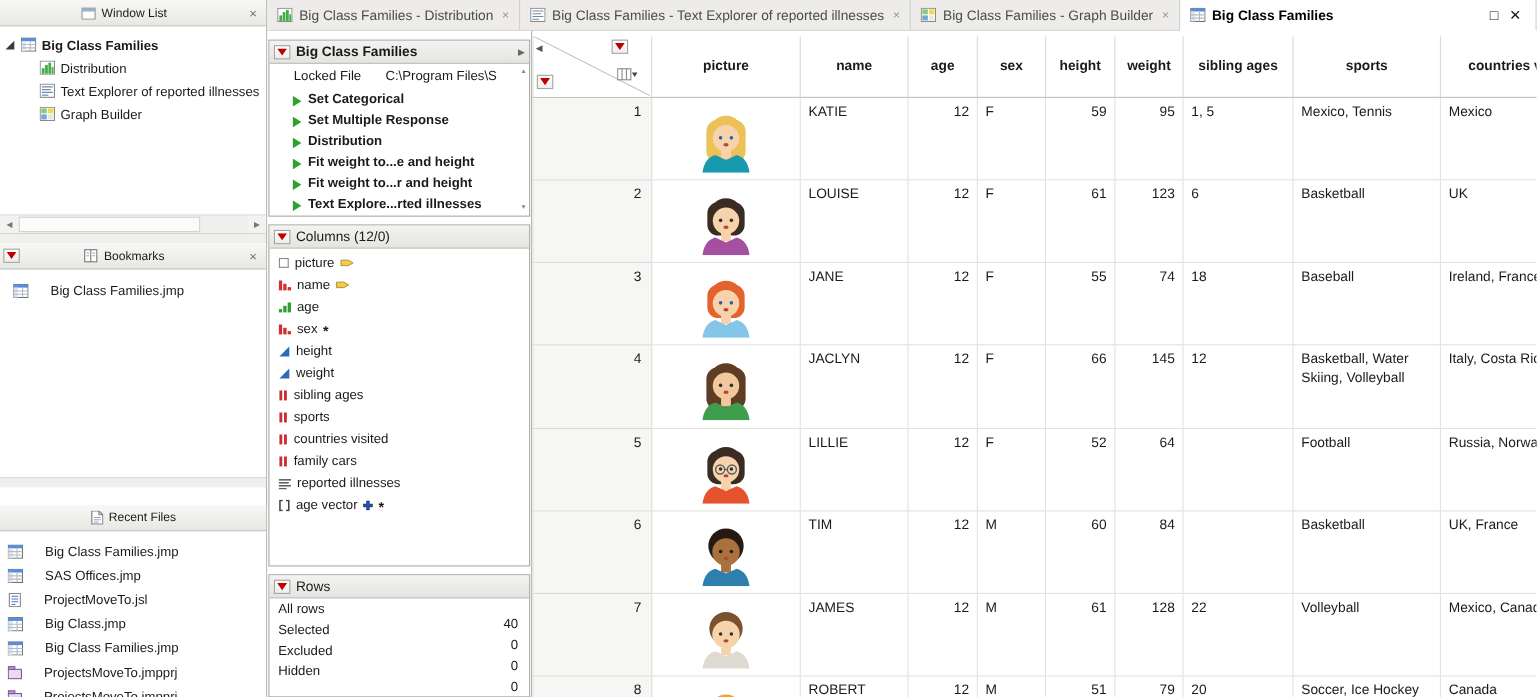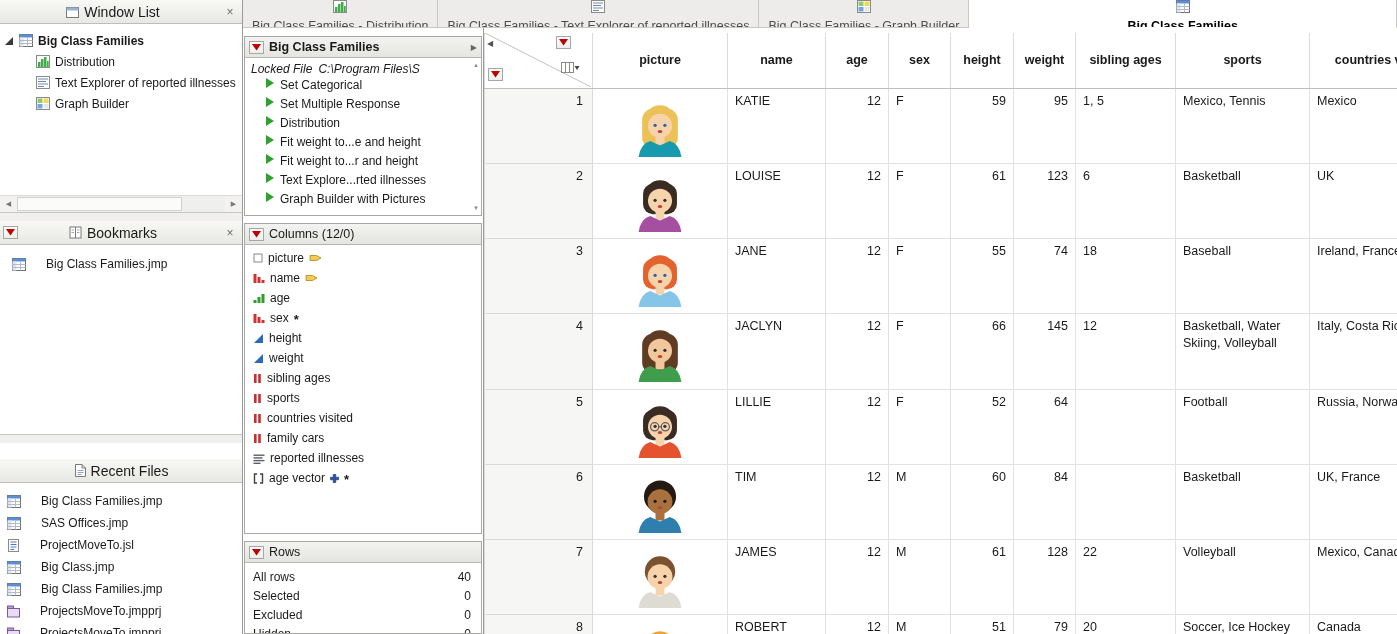--- a/index.html
+++ b/index.html
@@ -1,30 +1,30 @@
 <!DOCTYPE html>
 <html><head>
 <meta charset="utf-8">
 <style>
   *{box-sizing:border-box;margin:0;padding:0;}
   html,body{width:1397px;height:634px;overflow:hidden;background:#fff;
     font-family:"Liberation Sans",sans-serif;font-size:12px;color:#1a1a1a;}
   .app{display:flex;width:1397px;height:634px;}
   .bold{font-weight:bold;}
-  .ital{font-style:italic;}
+  .ital{margin-left:16px;}
   .icon{display:inline-flex;align-items:center;justify-content:center;flex:none;line-height:0;}
 
   
   .left-col{width:243px;min-width:243px;background:#fff;border-right:1px solid #9a9a98;
     display:flex;flex-direction:column;}
   .panel{display:flex;flex-direction:column;overflow:hidden;background:#fff;border-bottom:1px solid #c6c6c2;}
   .splitter{height:8px;background:#f0efed;flex:none;}
   .phead{height:24px;flex:none;background:linear-gradient(#f8f8f6,#e7e7e3);
     border-bottom:1px solid #bdbdb9;display:flex;align-items:center;padding:0 4px;position:relative;}
-  .ph-center{flex:1;display:flex;justify-content:center;align-items:center;gap:5px;font-size:14px;overflow:hidden;white-space:nowrap;}
+  .ph-center{flex:1;display:flex;justify-content:center;align-items:center;gap:5px;font-size:11px;overflow:hidden;white-space:nowrap;}
   .xbtn{width:16px;text-align:center;color:#6e6e6c;font-size:12px;cursor:default;flex:none;}
   .rtri{width:15px;height:13px;border:1px solid #a6a6a2;background:linear-gradient(#ffffff,#ededeb);
     display:inline-flex;align-items:center;justify-content:center;flex:none;}
   .phead .rtri.abs{position:absolute;left:3px;top:5px;}
 
   .tree{flex:1;overflow:hidden;padding-top:6px;}
   .tree-row{display:flex;align-items:center;gap:5px;height:21px;padding-left:4px;white-space:nowrap;overflow:hidden;}
   .tree-row.child{padding-left:36px;}
   .hscroll{height:17px;flex:none;background:#efefed;border-top:1px solid #dcdcda;display:flex;align-items:stretch;}
   .sbtn{width:17px;display:flex;align-items:center;justify-content:center;font-size:7px;color:#777;background:#f3f2f0;flex:none;}
@@ -33,44 +33,44 @@
 
   .bm-row,.rf-row{display:flex;align-items:center;gap:20px;height:22px;padding-left:12px;white-space:nowrap;overflow:hidden;}
   .rf-row{padding-left:7px;}
   .bm-body{padding-top:8px;}
   .rf-body{padding-top:7px;flex:1;overflow:hidden;}
 
   
   .right-col{flex:1;display:flex;flex-direction:column;min-width:0;}
   .tabbar{height:28px;min-height:28px;background:#f0efed;display:flex;align-items:stretch;border-bottom:1px solid #c9c9c5;}
   .tab{display:flex;align-items:center;gap:6px;padding:0 9px;border-right:1px solid #c9c9c5;
-    background:#edecea;color:#4c4c4a;font-size:12.5px;white-space:nowrap;overflow:hidden;flex-direction:column;}
+    background:#edecea;color:#4c4c4a;font-size:12.5px;white-space:nowrap;overflow:hidden;}
   .tab.active{background:#fff;color:#000;font-weight:bold;margin-bottom:-1px;border-bottom:1px solid #fff;flex:1;}
   .tclose{color:#9a9a98;font-size:11px;margin-left:2px;}
   .winctl{margin-left:auto;display:flex;align-items:center;gap:10px;padding-right:4px;}
   .wbtn{font-size:13px;color:#111;font-weight:normal;line-height:1;}
 
   .content{flex:1;display:flex;min-height:0;}
 
   
   .side-panel{width:241px;min-width:241px;background:#fff;border-right:1px solid #9a9a98;
     padding:8px 1px 0 1px;display:flex;flex-direction:column;gap:7px;overflow:hidden;}
   .sbox{border:1px solid #a8a8a4;background:#fff;display:flex;flex-direction:column;overflow:hidden;}
   .sbox-head{height:21px;flex:none;background:linear-gradient(#f3f3f1,#e4e4e0);border-bottom:1px solid #b5b5b1;
     display:flex;align-items:center;gap:5px;padding:0 4px;font-size:12.5px;white-space:nowrap;}
   .sbox-head .spacer{flex:1;}
   .collapse{font-size:8px;color:#666;}
   .sbox-body{position:relative;padding:2px 0 4px 0;}
   .locked{padding:1px 16px 1px 6px;height:18px;display:flex;gap:6px;align-items:center;white-space:nowrap;overflow:hidden;}
-  .script-row{display:flex;align-items:flex-start;gap:6px;height:19px;padding-left:21px;white-space:nowrap;overflow:hidden;}
+  .script-row{display:flex;align-items:flex-end;gap:6px;height:19px;padding-left:21px;white-space:nowrap;overflow:hidden;font-weight:bold;}
   .vsb{position:absolute;right:2px;font-size:6px;color:#8a8a88;}
   .vsb.up{top:4px;} .vsb.down{bottom:4px;}
   .col-row{display:flex;align-items:center;gap:5px;height:20px;padding-left:8px;white-space:nowrap;overflow:hidden;}
   .ast{font-weight:bold;font-size:13px;line-height:1;position:relative;top:1px;}
-  .stat{display:flex;align-items:flex-end;height:19px;padding:0 10px 0 8px;}
+  .stat{display:flex;align-items:flex-start;height:19px;padding:0 10px 0 8px;flex-direction:column;}
   .stat .v{margin-left:auto;}
   #rows-stats{padding-top:2px;}
   #column-list{padding-top:3px;}
 
   
   .grid-area{flex:1;position:relative;overflow:hidden;background:#fff;padding-top:5px;}
   table.grid{border-collapse:collapse;table-layout:fixed;width:975px;}
   .grid th{height:55px;font-weight:bold;font-size:12.5px;text-align:center;vertical-align:middle;
     background:#fff;border:1px solid #dadad8;border-top:none;border-bottom:1px solid #bfbfbb;overflow:hidden;white-space:nowrap;}
   .grid td{border:1px solid #e2e2e0;vertical-align:top;padding:4px 7px;font-size:12.5px;line-height:1.3;overflow:hidden;}
@@ -435,28 +435,20 @@
                   </span>
                   <span>Fit weight to...r and height</span>
                 </div>
                 <div class="script-row">
                   <span class="icon">
                     <svg width="8" height="10" viewBox="0 0 8 10">
                       <path d="M0 0 L8 5 L0 10 Z" fill="#2fa12f"></path>
                     </svg>
                   </span>
                   <span>Text Explore...rted illnesses</span>
-                </div>
-                <div class="script-row">
-                  <span class="icon">
-                    <svg width="8" height="10" viewBox="0 0 8 10">
-                      <path d="M0 0 L8 5 L0 10 Z" fill="#2fa12f"></path>
-                    </svg>
-                  </span>
-                  <span>Graph Builder with Pictures</span>
                 </div>
               </div>
             <span class="vsb up">▲</span>
             <span class="vsb down">▼</span>
           </div>
         </section>
 
         <section class="sbox" style="height:311px">
           <header class="sbox-head">
             <span class="rtri">

